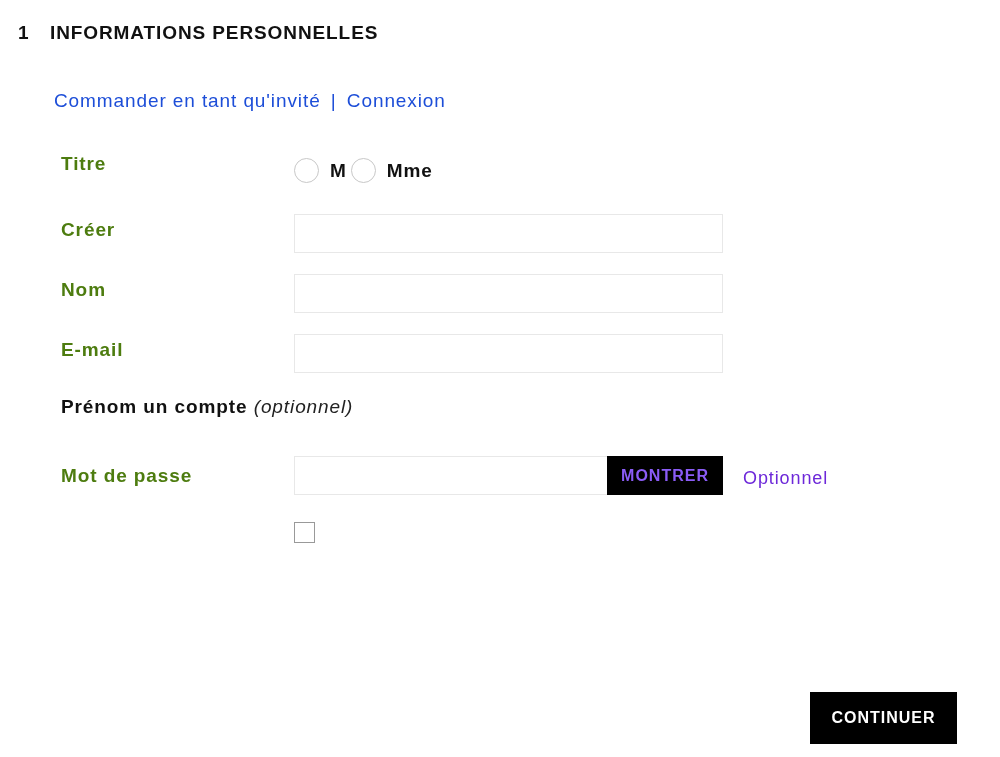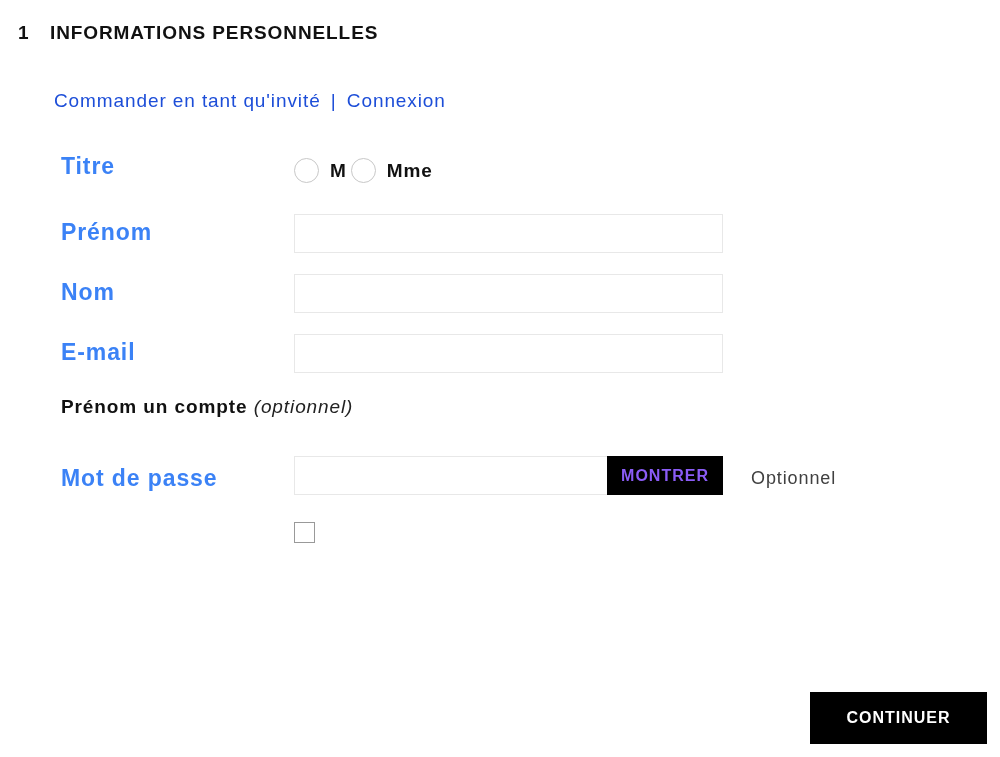--- a/index.html
+++ b/index.html
@@ -6,42 +6,42 @@
   html, body { width: 1000px; height: 757px; background: #fff; overflow: hidden; }
   body { font-family: "Liberation Sans", "DejaVu Sans", sans-serif; color: #111; position: relative; }
 
   .step-header { position: absolute; left: 18px; top: 22px; display: flex; align-items: center; font-weight: bold; font-size: 19px; letter-spacing: 0.9px; color: #111; }
   .step-header .num { width: 32px; }
 
   .guest-line { position: absolute; left: 54px; top: 90px; font-size: 19px; letter-spacing: 0.9px; color: #1d4ed8; }
   .guest-line .sep { margin: 0 4px; }
 
   .row { position: absolute; left: 61px; display: flex; align-items: flex-start; }
-  .label { font-weight: bold; font-size: 23px; letter-spacing: 0.9px; color: #3b82f6; }
+  .label { font-weight: bold; font-size: 19px; letter-spacing: 0.9px; color: #4d7c0f; }
 
   .field-input { position: absolute; left: 294px; width: 429px; height: 39px; border: 1px solid #e8e8e8; background: #fff; }
 
   .radio-group { position: absolute; left: 294px; top: 158px; display: flex; align-items: center; }
   .radio { width: 25px; height: 25px; border: 1px solid #c8c8c8; border-radius: 50%; background: #fff; }
   .radio-label { font-weight: bold; font-size: 19px; letter-spacing: 0.9px; margin: 0 4px 0 11px; }
 
   .create-account { position: absolute; left: 61px; top: 395px; font-size: 19px; letter-spacing: 0.9px; line-height: 24px; }
   .create-account .title { font-weight: bold; }
   .create-account .opt { font-style: italic; font-weight: normal; color: #222; }
 
   .pw-input { position: absolute; left: 294px; top: 456px; width: 314px; height: 39px; border: 1px solid #e8e8e8; border-right: none; }
   .show-btn { position: absolute; left: 607px; top: 456px; width: 116px; height: 39px; background: #000; color: #8b5cf6; font-weight: bold; font-size: 16px; letter-spacing: 1px; display: flex; align-items: center; justify-content: center; border: none; }
-  .pw-optional { position: absolute; left: 743px; top: 468px; font-size: 18px; letter-spacing: 0.9px; color: #404040; margin-left: 8px; }
+  .pw-optional { position: absolute; left: 743px; top: 468px; font-size: 18px; letter-spacing: 0.9px; color: #6d28d9; }
 
   .newsletter-check { position: absolute; left: 294px; top: 522px; width: 21px; height: 21px; border: 1px solid #999; background: #fff; }
   .newsletter-text { position: absolute; left: 326px; top: 516px; width: 400px; font-size: 19px; letter-spacing: 0.9px; line-height: 24.3px; }
   .newsletter-text .nl-title { font-weight: bold; display: block; }
   .newsletter-text .nl-desc { font-weight: bold; font-style: italic; display: block; }
 
-  .continue-btn { position: absolute; left: 810px; top: 692px; width: 177px; height: 52px; background: #000; color: #fff; font-weight: bold; font-size: 16px; letter-spacing: 1px; display: flex; align-items: center; justify-content: center; border: none; }
+  .continue-btn { position: absolute; left: 810px; top: 692px; width: 147px; height: 52px; background: #000; color: #fff; font-weight: bold; font-size: 16px; letter-spacing: 1px; display: flex; align-items: center; justify-content: center; border: none; }
 </style>
 </head>
 <body>
 
 <div class="step-header">
   <span class="num">1</span>
   <span>INFORMATIONS PERSONNELLES</span>
 </div>
 
 <div class="guest-line">
@@ -54,21 +54,21 @@
   <span class="label">Titre</span>
 </div>
 <div class="radio-group">
   <span class="radio"></span>
   <span class="radio-label">M</span>
   <span class="radio"></span>
   <span class="radio-label">Mme</span>
 </div>
 
 <div class="row" style="top:219px;">
-  <span class="label">Prénom</span>
+  <span class="label">Créer</span>
 </div>
 <input class="field-input" style="top: 214px;" value="">
 
 <div class="row" style="top:279px;">
   <span class="label">Nom</span>
 </div>
 <input class="field-input" style="top: 274px;" value="">
 
 <div class="row" style="top:339px;">
   <span class="label">E-mail</span>

